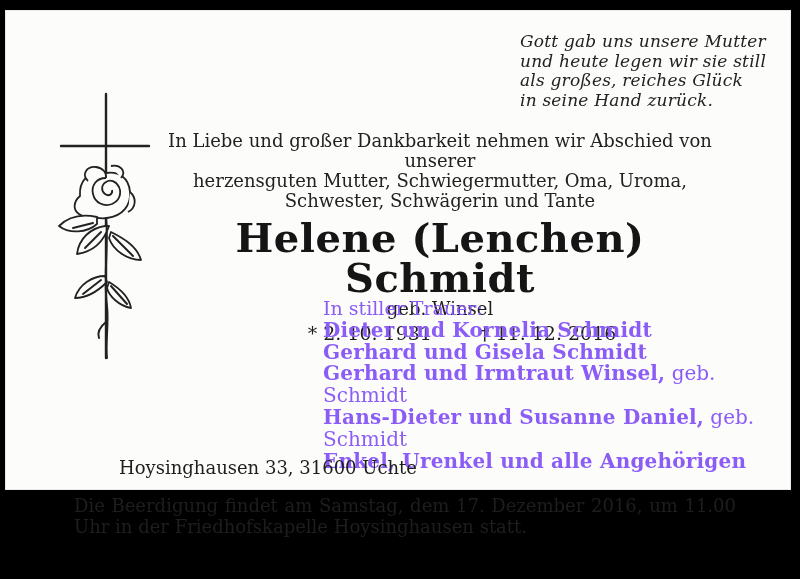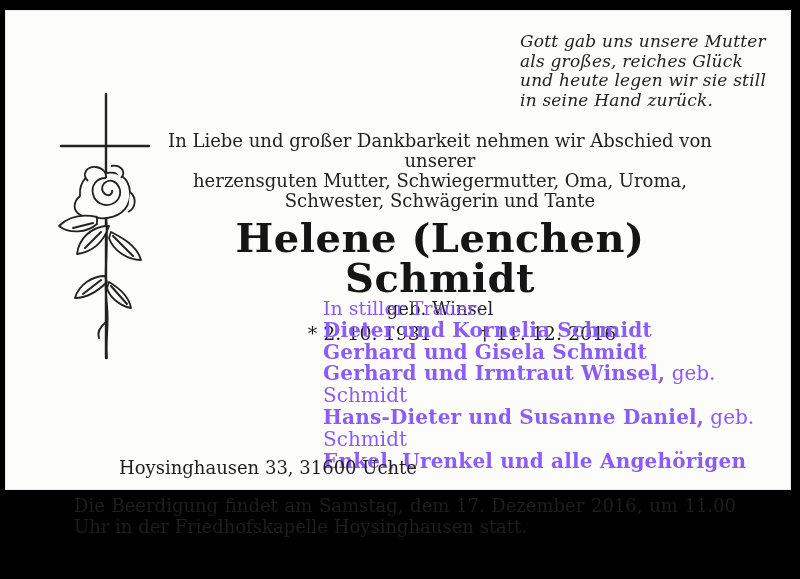--- a/index.html
+++ b/index.html
@@ -128,22 +128,22 @@
         <path d="M90 170 L70 150"></path>
         <path d="M40 208 L58 194"></path>
         <path d="M84 218 L68 200"></path>
         <path d="M63 236 C58 240 54 246 56 252"></path>
       </g>
     </svg>
   </div>
 
   <div class="abs poem">
     <div>Gott gab uns unsere Mutter</div>
+    <div>und heute legen wir sie still</div>
     <div>als großes, reiches Glück</div>
-    <div>und heute legen wir sie still</div>
     <div>in seine Hand zurück.</div>
   </div>
 
   <div class="abs main-col">
     <div class="intro">
       <div>In Liebe und großer Dankbarkeit nehmen wir Abschied von unserer</div>
       <div>herzensguten Mutter, Schwiegermutter, Oma, Uroma,</div>
       <div>Schwester, Schwägerin und Tante</div>
     </div>
     <div class="deceased-name">Helene (Lenchen) Schmidt</div>

